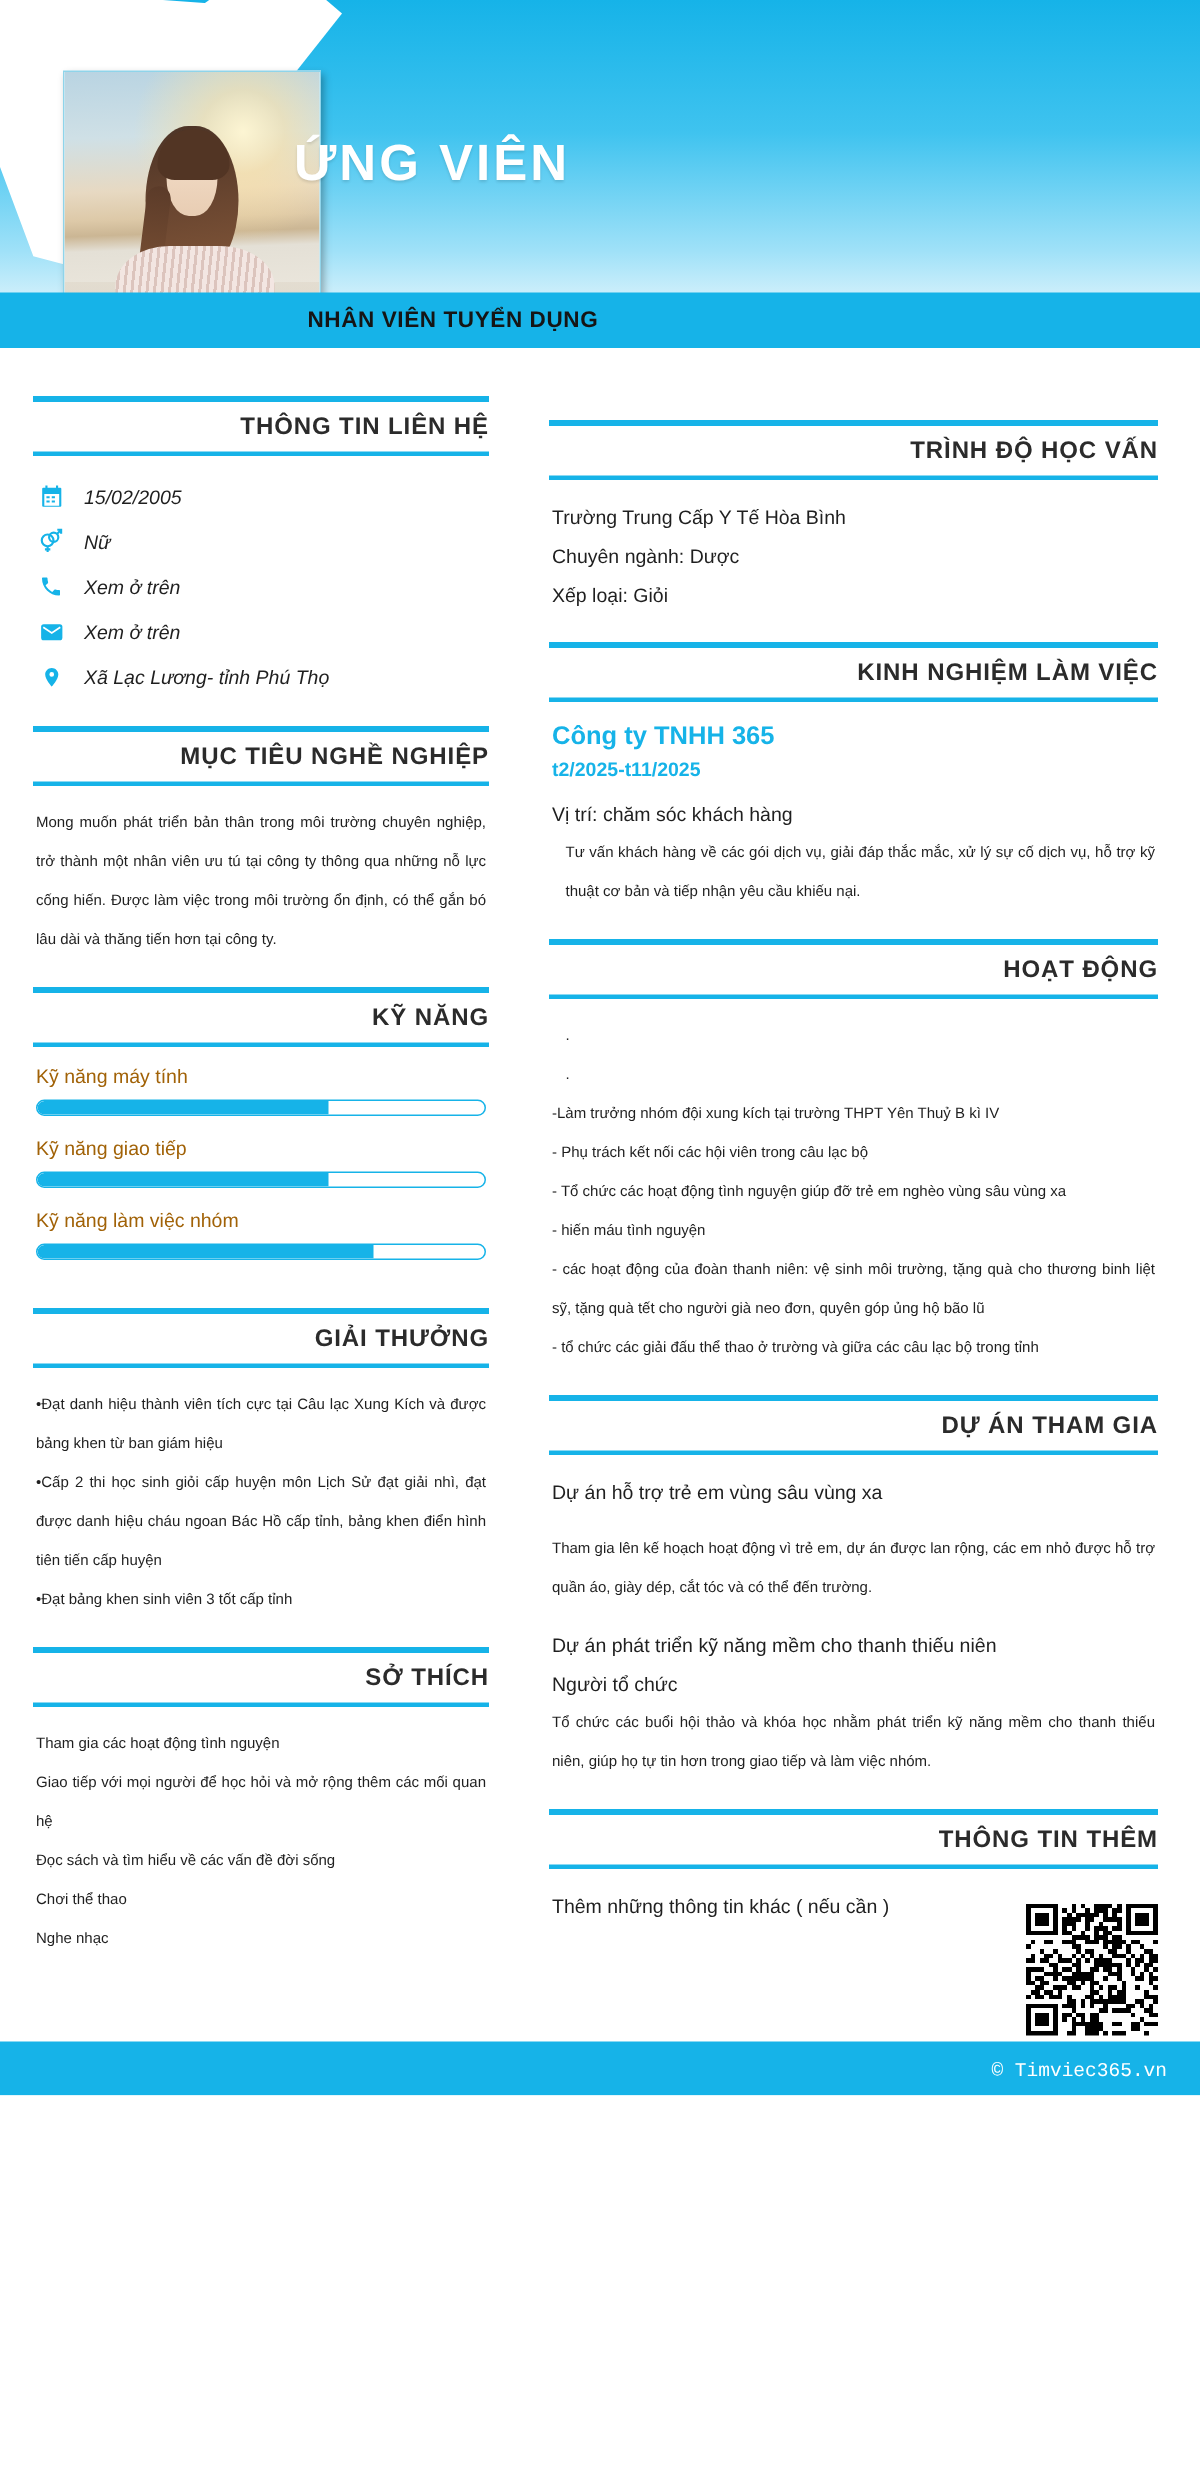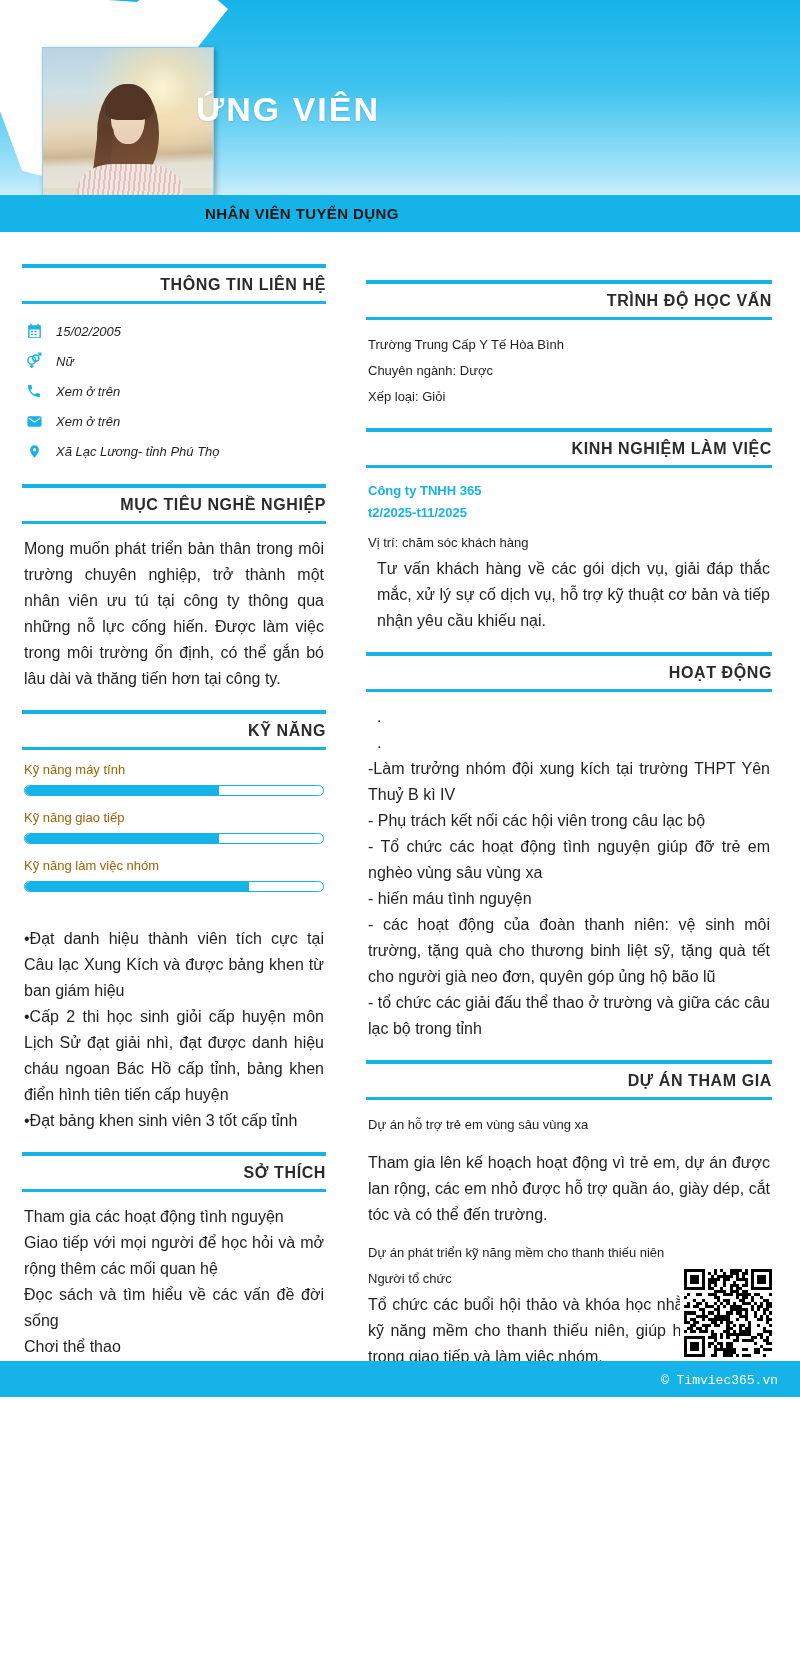--- a/index.html
+++ b/index.html
@@ -148,21 +148,21 @@
   }
   .sec-head-title {
     font-size: 16px;
     font-weight: bold;
     color: #2b2b2b;
     letter-spacing: 0.6px;
   }
   .sec-body { padding: 12px 2px 4px 2px; }
 
   .para {
-    font-size: 16px;
+    font-size: 10px;
     line-height: 26px;
     color: #1f1f1f;
     text-align: justify;
   }
   .line {
     font-size: 13px;
     line-height: 26px;
     color: #1f1f1f;
   }
 
@@ -199,21 +199,21 @@
   }
   .bar-fill {
     height: 100%;
     background: #16b3e8;
     border-radius: 6px 0 0 6px;
   }
 
   
   .job-title {
     color: #16b3e8;
-    font-size: 13px;
+    font-size: 17px;
     font-weight: bold;
     line-height: 22px;
   }
   .job-date {
     color: #16b3e8;
     font-size: 13px;
     font-weight: bold;
     line-height: 22px;
     margin-bottom: 6px;
   }
@@ -366,20 +366,23 @@
             <div class="skill-name">Kỹ năng làm việc nhóm</div>
             <div class="bar-track">
               <div class="bar-fill" style="width: 75%;"></div>
             </div>
           </div>
 
         </div>
       </div>
 
       <div class="section">
+        <div class="sec-head">
+          <span class="sec-head-title">GIẢI THƯỞNG</span>
+        </div>
         <div class="sec-body">
           <p class="para">•Đạt danh hiệu thành viên tích cực tại Câu lạc Xung Kích và được bảng khen từ ban giám hiệu</p>
           <p class="para">•Cấp 2 thi học sinh giỏi cấp huyện môn Lịch Sử đạt giải nhì, đạt được danh hiệu cháu ngoan Bác Hồ cấp tỉnh, bảng khen điển hình tiên tiến cấp huyện</p>
           <p class="para">•Đạt bảng khen sinh viên 3 tốt cấp tỉnh</p>
         </div>
       </div>
 
       <div class="section">
         <div class="sec-head">
           <span class="sec-head-title">SỞ THÍCH</span>

